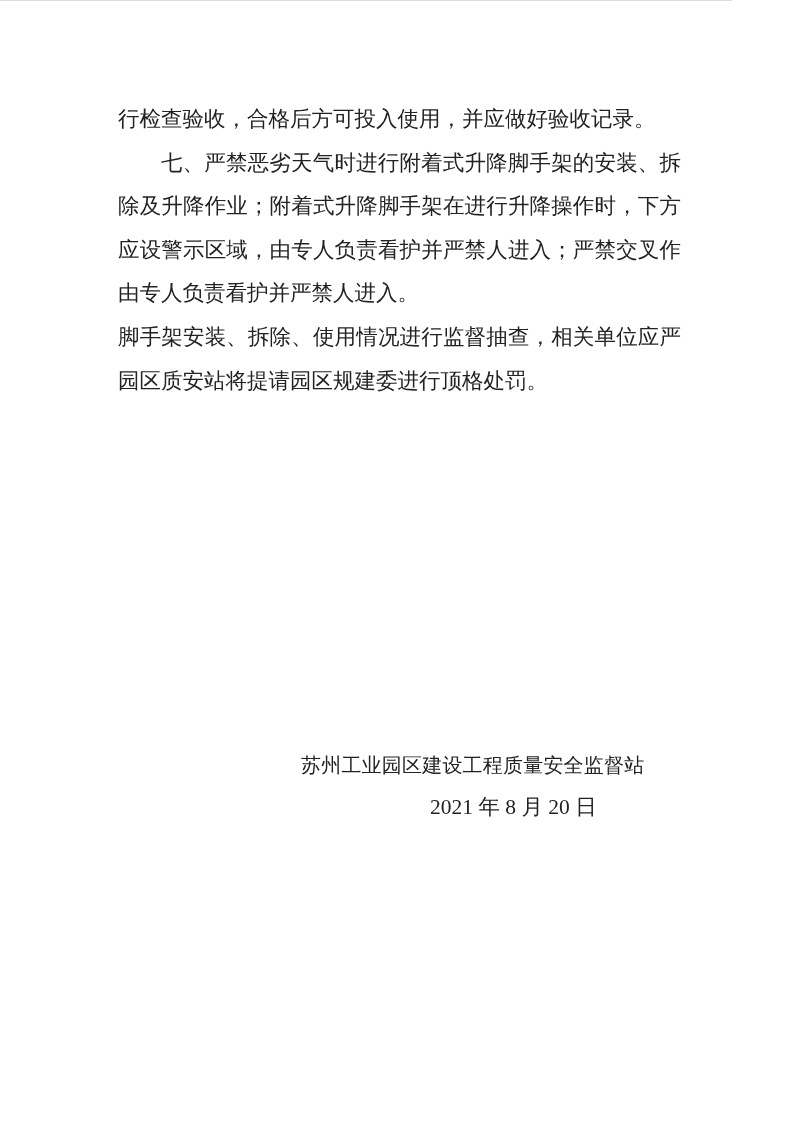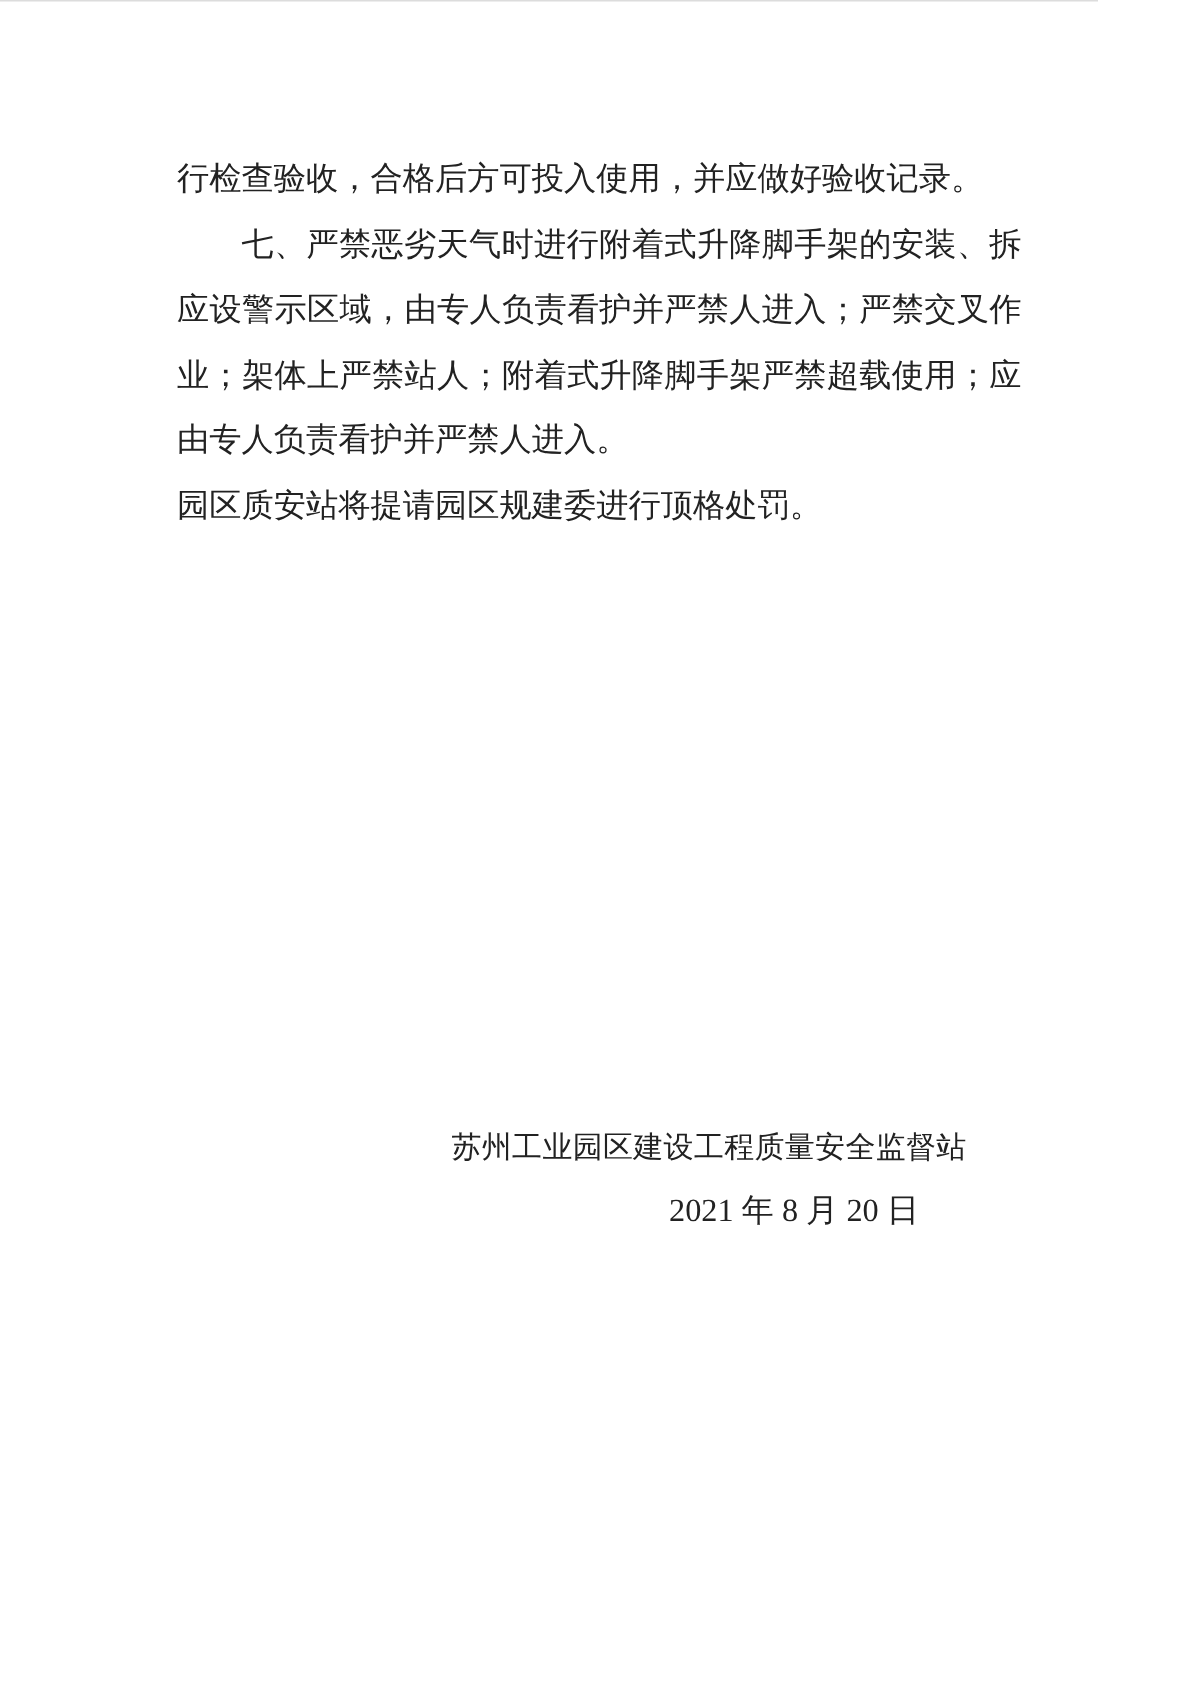--- a/index.html
+++ b/index.html
@@ -48,45 +48,46 @@
   .sig-org{
     position:absolute;
     left:301px;
     top:752px;
     font-size:20px;
     line-height:26px;
     letter-spacing:0.2px;
   }
   .sig-date{
     position:absolute;
-    left:446px;
+    left:430px;
     top:794px;
     font-size:21.5px;
     line-height:26px;
   }
 </style>
 </head>
 <body>
 
 <div class="page">
   <div class="top-edge"></div>
 
   <div class="doc-body">
 
     <div class="para">
       <div class="line">行检查验收，合格后方可投入使用，并应做好验收记录。</div>
     </div>
 
     <div class="para">
       <div class="line jl ind">七、严禁恶劣天气时进行附着式升降脚手架的安装、拆</div>
+      <div class="line jl">除及升降作业；附着式升降脚手架在进行升降操作时，下方</div>
       <div class="line jl">应设警示区域，由专人负责看护并严禁人进入；严禁交叉作</div>
-      <div class="line jl">业；架体上严禁站人；附着式升降脚手架严禁超载使用；应</div>
       <div class="line">由专人负责看护并严禁人进入。</div>
     </div>
 
     <div class="para">
+      <div class="line jl">脚手架安装、拆除、使用情况进行监督抽查，相关单位应严</div>
       <div class="line">园区质安站将提请园区规建委进行顶格处罚。</div>
     </div>
   </div>
 
   <div class="sig-org">苏州工业园区建设工程质量安全监督站</div>
   <div class="sig-date">2021 年 8 月 20 日</div>
 </div>
 
 </body></html>

